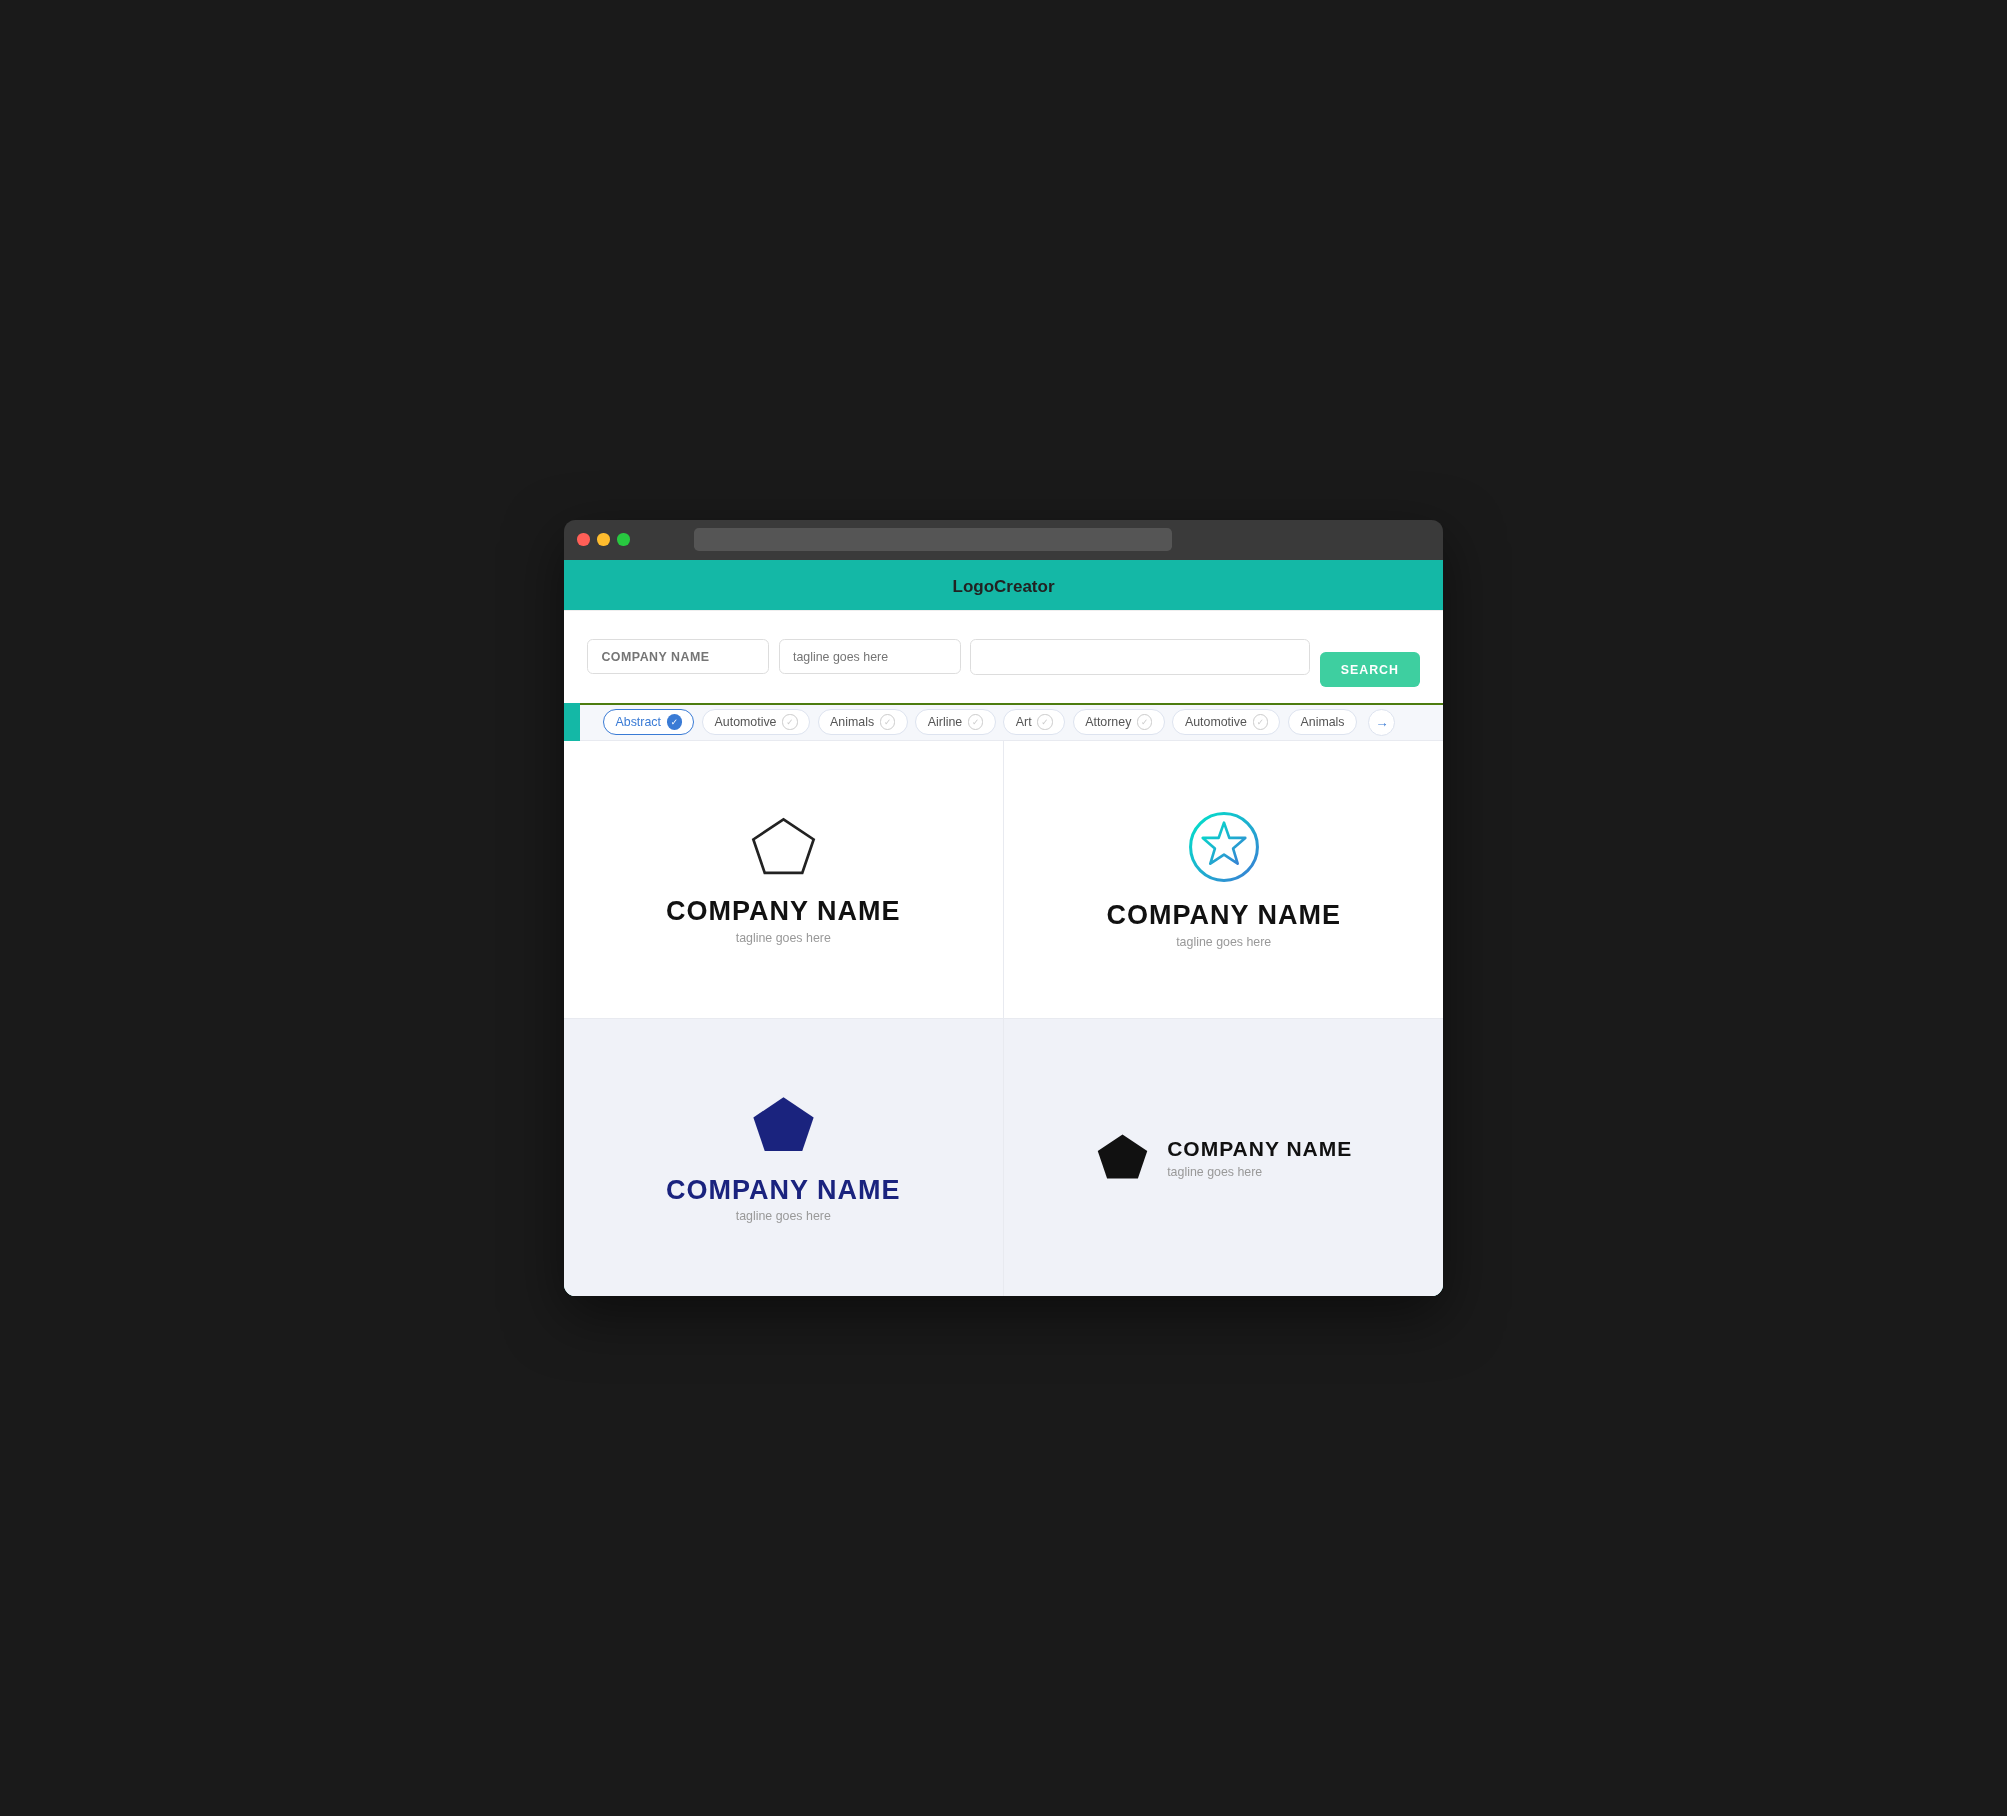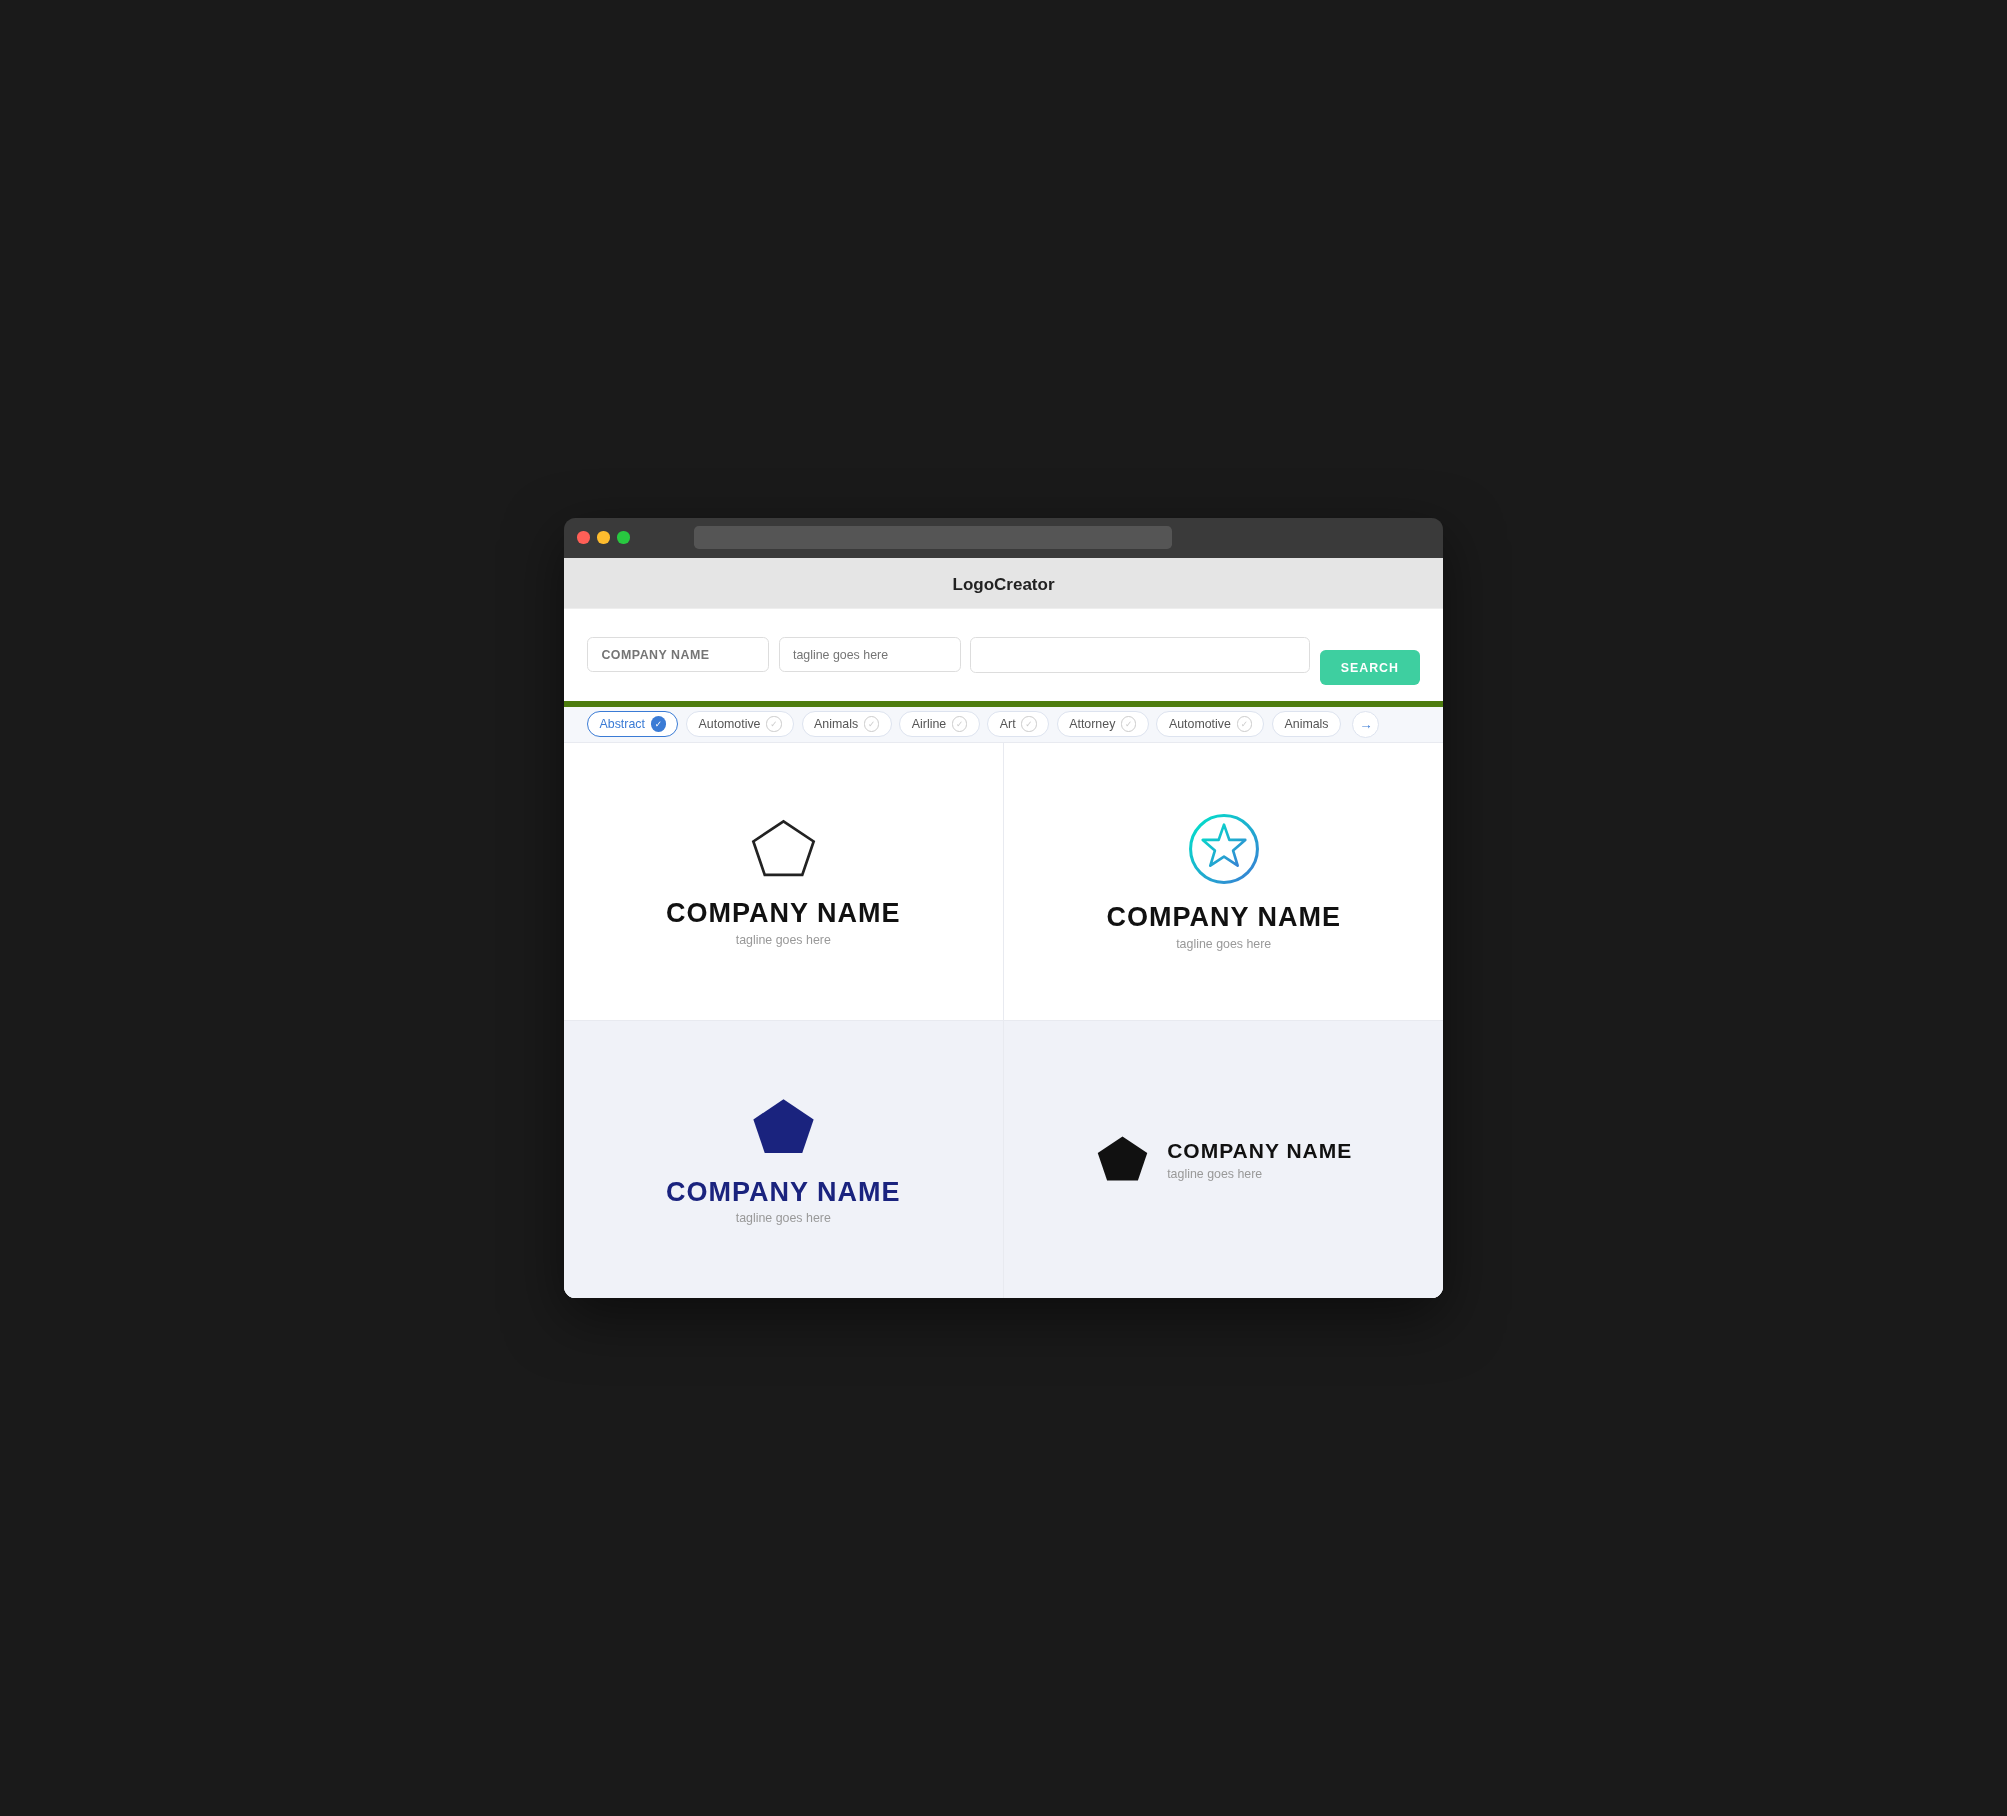--- a/index.html
+++ b/index.html
@@ -42,21 +42,21 @@
       margin-left: 11.5px;
       background: #555;
       border-radius: 4.8px;
       height: 23px;
       max-width: 478px;
       margin: 0 auto;
       margin-left: 57px;
     }
 
     .browser-content {
-      background: #e5e5e5;
+      background: #14b8a6;
       padding: 0;
     }
 
     .app-header {
       text-align: center;
       padding: 17px 0 13.4px;
       border-bottom: 1px solid #eee;
     }
 
     .app-title {
@@ -113,23 +113,24 @@
       text-transform: uppercase;
       margin-top: 26px;
     }
 
     .category-bar {
       display: flex;
       align-items: center;
       padding: 4px 23px;
       gap: 7.6px;
       background: #f5f7fb;
-      border-top: 6px solid #4d7c0f;
+      border-top: 2px solid #4d7c0f;
       border-bottom: 1px solid #e8eaf0;
       overflow-x: auto;
+      margin-left: 16px;
     }
 
     .category-pill {
       display: flex;
       align-items: center;
       gap: 5.7px;
       padding: 4.8px 11.5px;
       border-radius: 19px;
       border: 1.4px solid #dde3ef;
       font-size: 12.4px;

